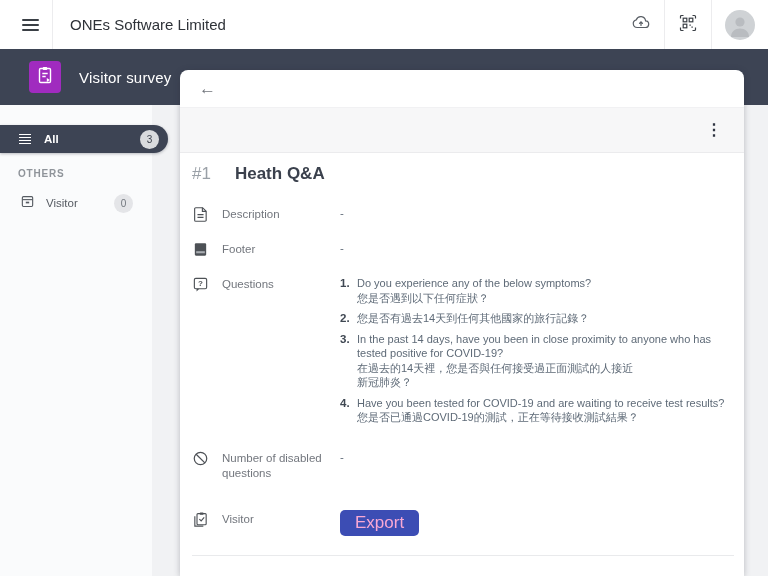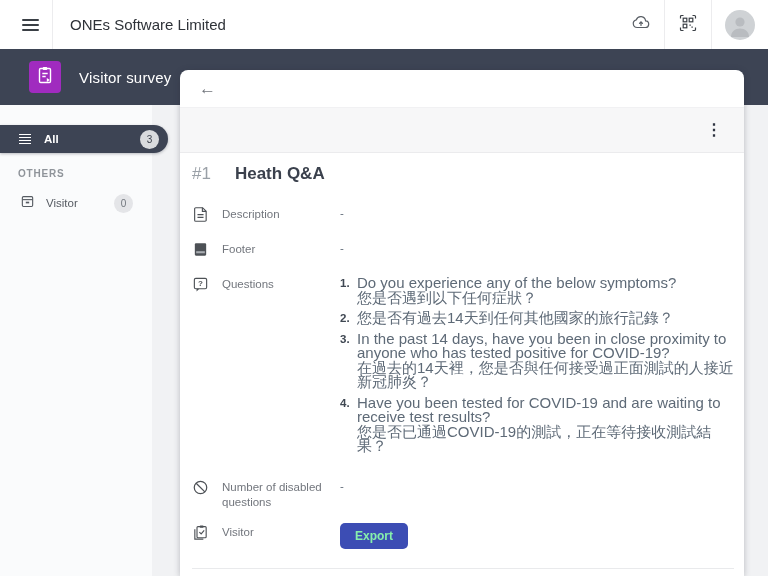--- a/index.html
+++ b/index.html
@@ -48,26 +48,26 @@
   .survey-number { font-size:17px; color:#9aa0a7; }
   .survey-title { font-size:17px; color:#3b414d; margin-left:24px; font-weight:700; }
   .rows { margin-top:22px; }
   .row { display:flex; align-items:flex-start; margin-bottom:17px; }
   .row-icon { width:18px; height:18px; flex:none; }
   .row-label { width:118px; flex:none; margin-left:12px; font-size:11.5px; color:#72767d; line-height:15px; padding-top:1px; }
   .row-value { font-size:11.5px; color:#5e6a77; padding-top:1px; }
   .q-list { list-style:none; }
   .q-item { display:flex; margin-bottom:6px; }
   .q-num { width:17px; flex:none; font-size:11.5px; font-weight:700; color:#3f4752; line-height:14.5px; }
-  .q-text { font-size:15px; color:#5e6a77; line-height:14.5px; max-width:398px; }
+  .q-text { font-size:11px; color:#5e6a77; line-height:14.5px; max-width:398px; }
   .q-zh { white-space:pre-line; }
   .row-questions { margin-bottom:19px; }
-  .row-disabled { margin-bottom:14px; }
+  .row-disabled { margin-bottom:30px; }
   .row-records { margin-bottom:0; }
-  .export-btn { display:inline-block; background:#3c4db4; color:#86efac; font-size:12px; font-weight:700; font-family:"Liberation Sans",sans-serif; border:none; border-radius:5px; height:26px; padding:0 15px; cursor:pointer; margin-top:-1px; }
+  .export-btn { display:inline-block; background:#3c4db4; color:#f9a8d4; font-size:17px; font-weight:400; font-family:"Liberation Sans",sans-serif; border:none; border-radius:5px; height:26px; padding:0 15px; cursor:pointer; margin-top:-1px; }
   .divider { border:none; border-top:1px solid #e9eaec; margin-top:19px; }
 </style>
 </head>
 <body>
 
 <div class="topbar">
   <div class="menu-cell">
     <div class="hamburger">
         <i></i>
         <i></i>

